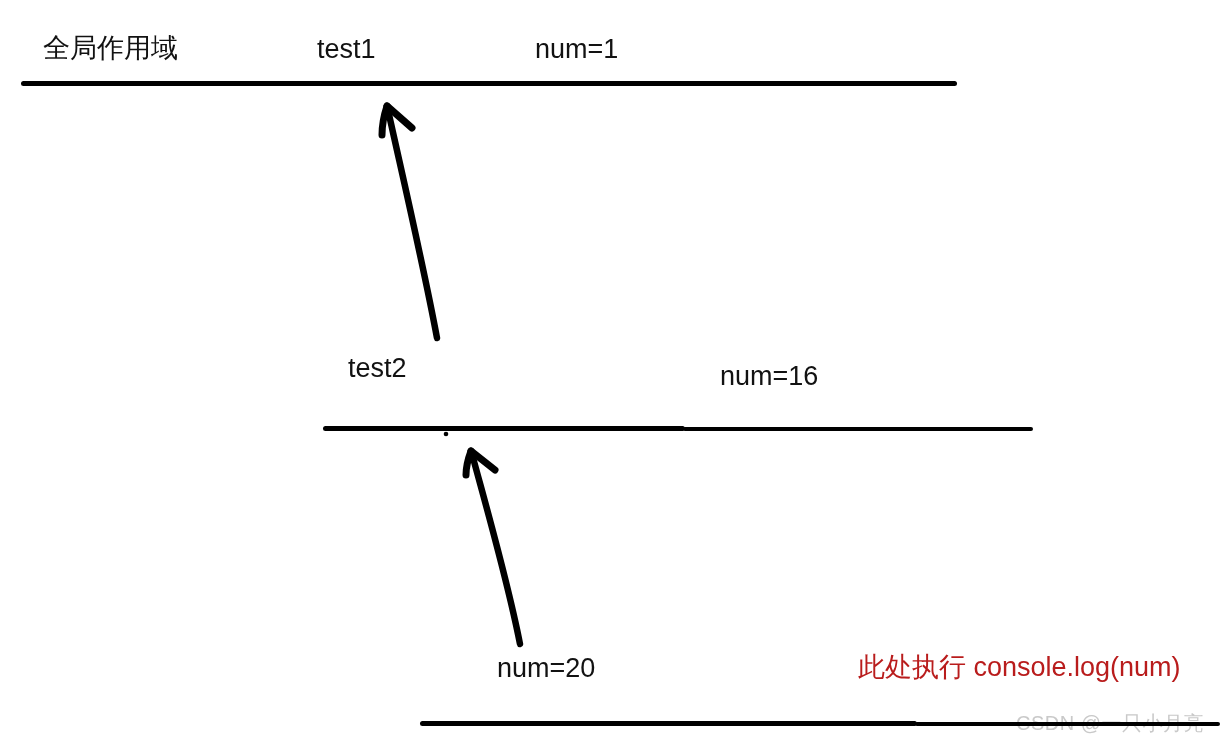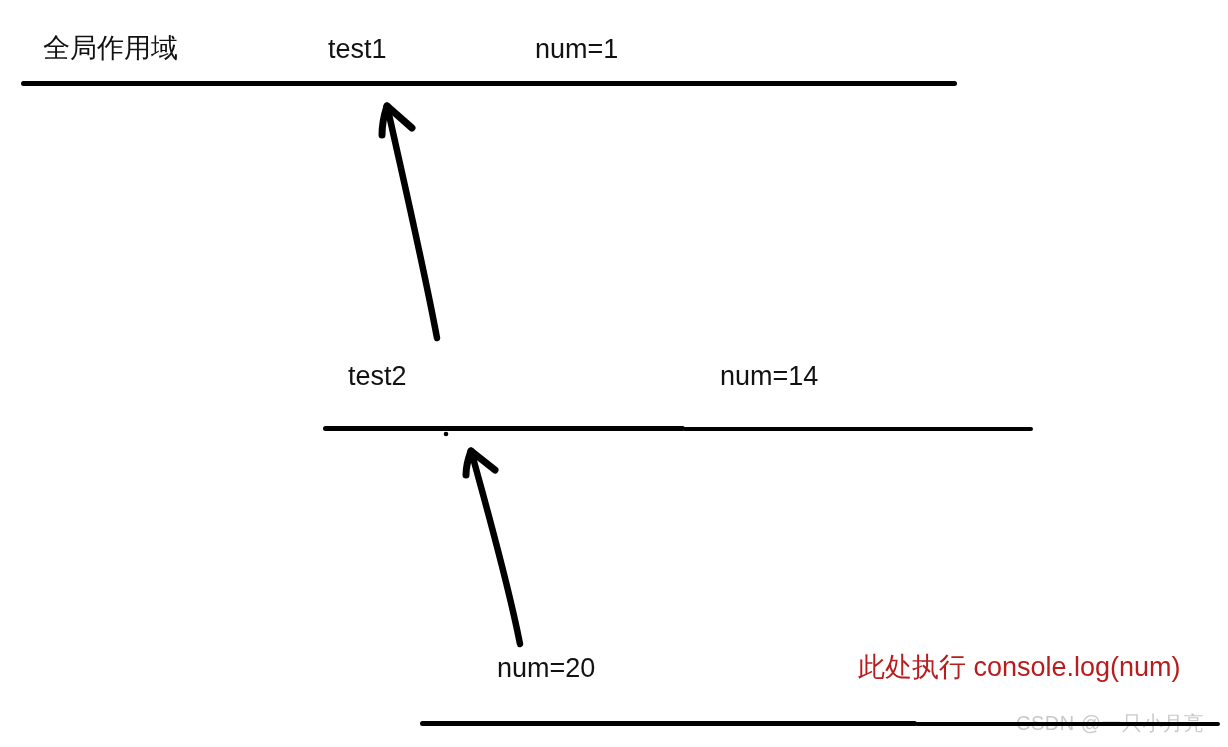--- a/index.html
+++ b/index.html
@@ -40,26 +40,26 @@
     z-index:3;
     pointer-events:none;
   }
 </style>
 </head>
 <body>
 
 <div class="canvas">
 
   <div class="txt" style="left:43px;top:33px">全局作用域</div>
-  <div class="txt" style="left:328px;top:34px">test1</div>
+  <div class="txt" style="left:317px;top:34px">test1</div>
   <div class="txt" style="left:535px;top:34px">num=1</div>
   <div class="hline" style="left:21px;top:81px;width:936px;height:5px"></div>
 
-  <div class="txt" style="left:348px;top:361px">test2</div>
-  <div class="txt" style="left:720px;top:361px">num=14</div>
+  <div class="txt" style="left:348px;top:353px">test2</div>
+  <div class="txt" style="left:720px;top:361px">num=16</div>
   <div class="hline" style="left:323px;top:426px;width:362px;height:5px"></div>
   <div class="hline" style="left:683px;top:427px;width:350px;height:4px"></div>
 
   <div class="txt" style="left:497px;top:653px">num=20</div>
   <div class="txt note" style="left:858px;top:652px">此处执行 console.log(num)</div>
 
   <div class="watermark">CSDN @一只小月亮</div>
 
   <div class="hline overline" style="left:420px;top:721px;width:497px;height:5px"></div>
   <div class="hline overline" style="left:915px;top:722px;width:305px;height:4px"></div>

